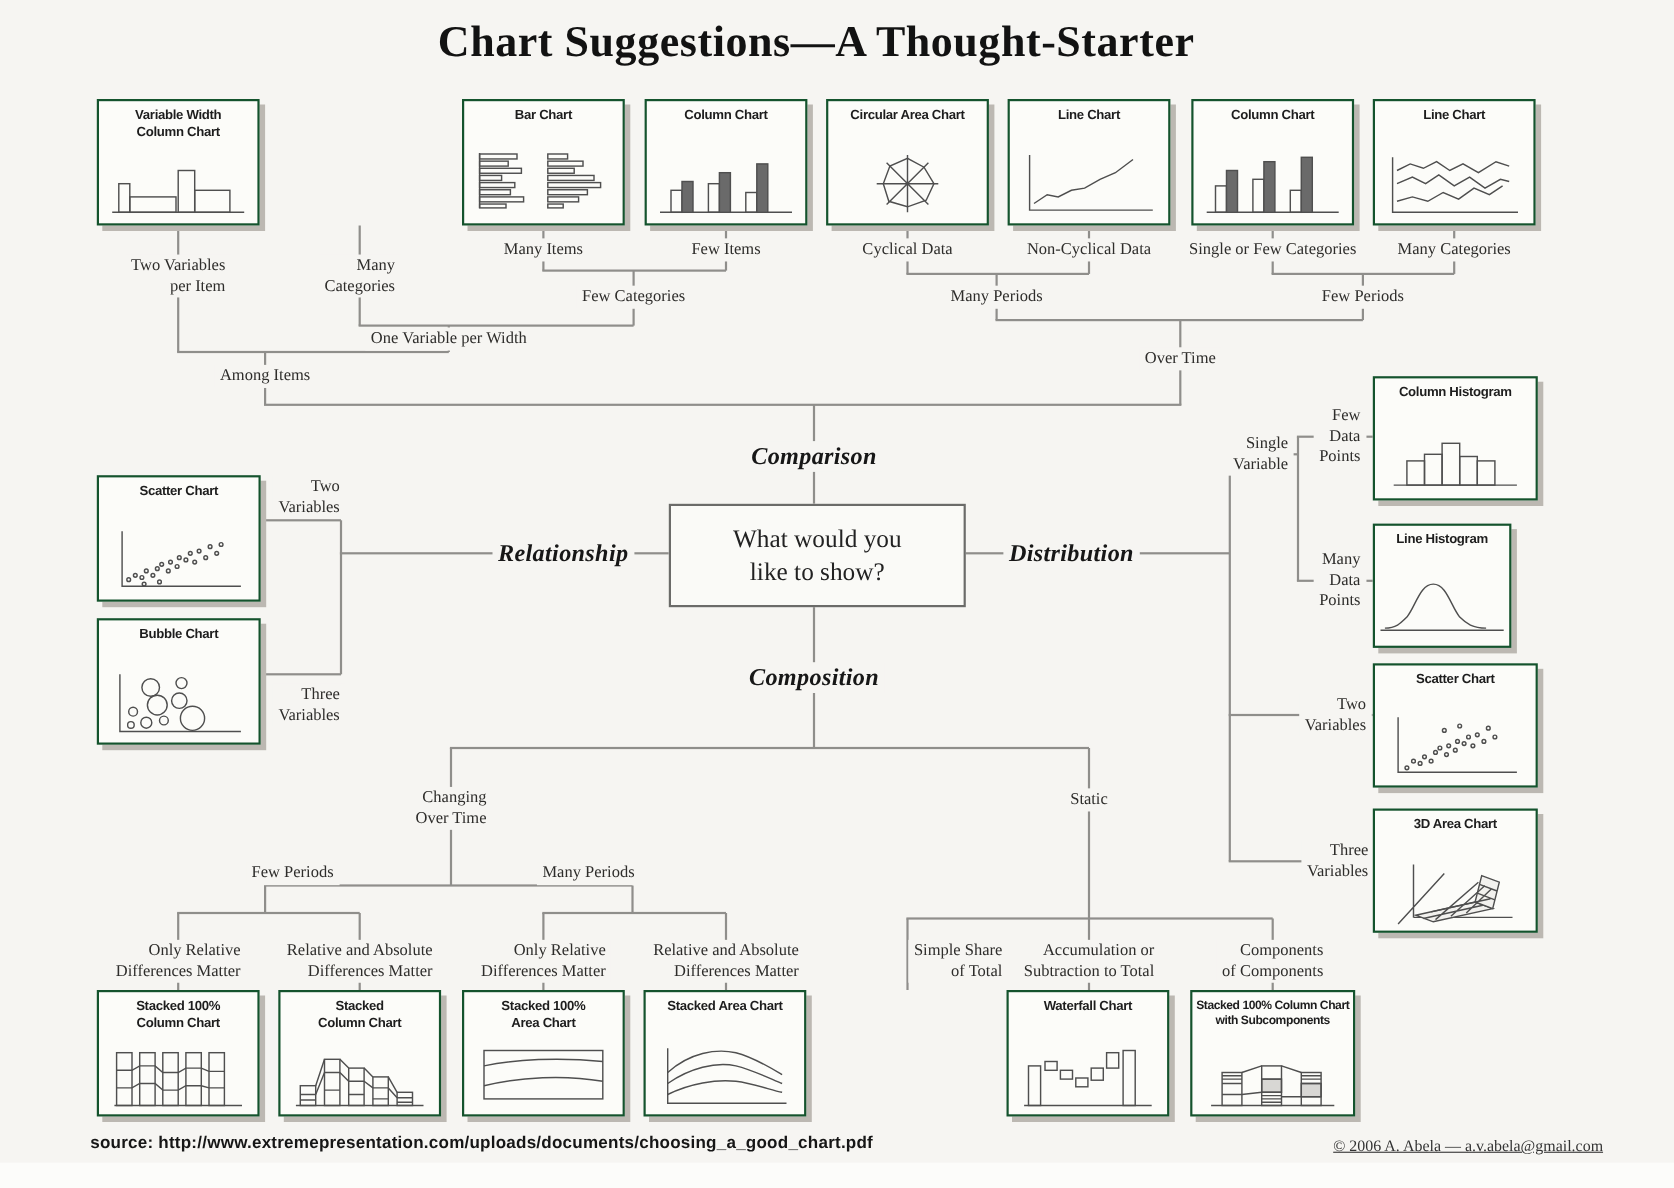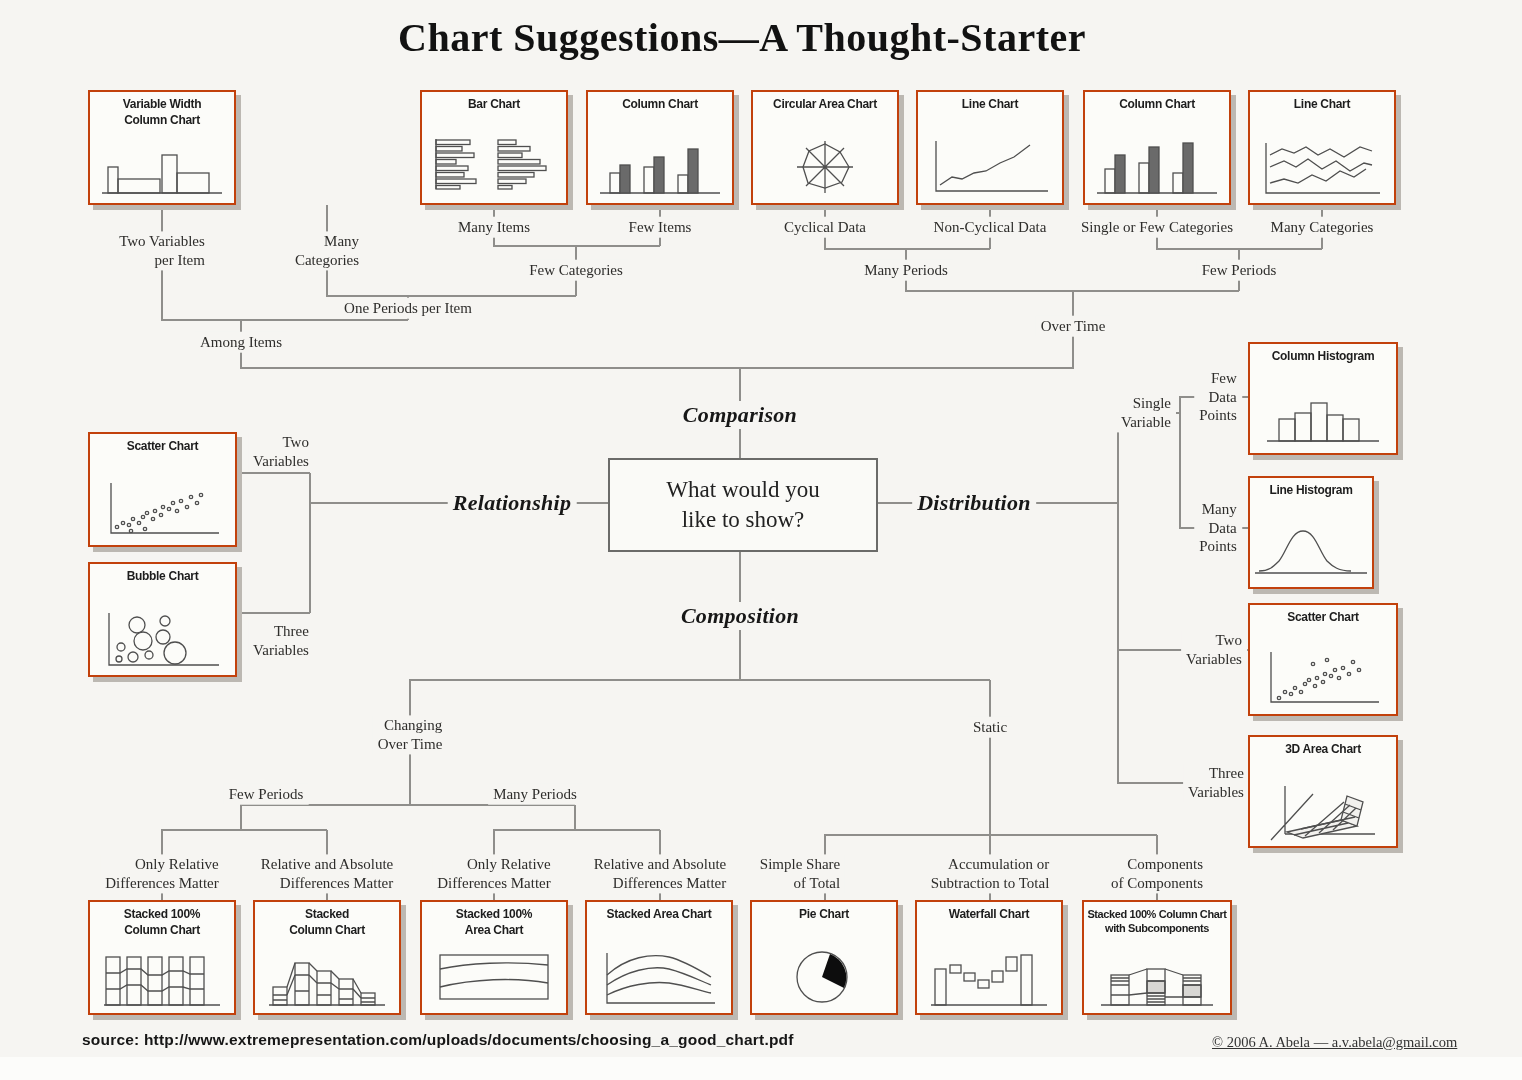--- a/index.html
+++ b/index.html
@@ -15,21 +15,21 @@
   
   .lbl{position:absolute;transform:translate(-50%,-50%);background:#f6f5f2;padding:1px 5px;
        white-space:pre;text-align:right;font:15px "Liberation Serif",serif;color:#2e2d2b;
        line-height:1.24;}
   .branch{font:bold italic 22px "Liberation Serif",serif;color:#171717;letter-spacing:0.3px;}
   
   .qbox{position:absolute;left:608px;top:458px;width:266px;height:90px;background:#fafaf7;
         border:2px solid #6b6b69;display:flex;align-items:center;justify-content:center;}
   .qbox .q{white-space:pre;text-align:center;font:23px "Liberation Serif",serif;color:#222;line-height:1.3;}
   
-  .cbox{position:absolute;width:148px;height:115px;background:#fcfcf9;border:2px solid #c2410c;
+  .cbox{position:absolute;width:148px;height:115px;background:#fcfcf9;border:2px solid #14532d;
         box-sizing:border-box;box-shadow:5px 5px 0 #bcb8b2;text-align:center;}
   .bt{font:bold 12px "Liberation Sans",sans-serif;letter-spacing:-0.3px;color:#1d1d1d;
       margin-top:5px;line-height:1.3;white-space:pre;}
   .ic{position:absolute;left:50%;bottom:4px;transform:translateX(-50%);}
   .ic *{stroke:#4f4f4f;stroke-width:1.3;fill:none;}
   .ic .fd{fill:#3f3f3f;stroke:none;}
   .ic .fc{fill:#6a6a6a;stroke:#4f4f4f;}
   .ic .fg{fill:#d8d7d4;stroke:#4f4f4f;}
   .ic .fb{fill:#0d0d0d;stroke:none;}
   .ic .fw{fill:#f2f1ee;stroke:#4f4f4f;}
@@ -98,21 +98,21 @@
   <i class="hl" style="left:493px;top:829px;width:167px"></i>
   <i class="hl" style="left:824px;top:834px;width:333px"></i>
 
   <div class="lbl" style="left:162px;top:251px">Two Variables
 per Item</div>
   <div class="lbl" style="left:327px;top:251px">Many
 Categories</div>
   <div class="lbl" style="left:494px;top:227px">Many Items</div>
   <div class="lbl" style="left:660px;top:227px">Few Items</div>
   <div class="lbl" style="left:576px;top:270px">Few Categories</div>
-  <div class="lbl" style="left:408px;top:308px">One Periods per Item</div>
+  <div class="lbl" style="left:408px;top:308px">One Variable per Width</div>
   <div class="lbl" style="left:241px;top:342px">Among Items</div>
   <div class="lbl" style="left:825px;top:227px">Cyclical Data</div>
   <div class="lbl" style="left:990px;top:227px">Non-Cyclical Data</div>
   <div class="lbl" style="left:1157px;top:227px">Single or Few Categories</div>
   <div class="lbl" style="left:1322px;top:227px">Many Categories</div>
   <div class="lbl" style="left:906px;top:270px">Many Periods</div>
   <div class="lbl" style="left:1239px;top:270px">Few Periods</div>
   <div class="lbl" style="left:1073px;top:326px">Over Time</div>
 
   <div class="lbl branch" style="left:740px;top:415px">Comparison</div>
@@ -144,21 +144,21 @@
   <div class="lbl" style="left:266px;top:794px">Few Periods</div>
   <div class="lbl" style="left:535px;top:794px">Many Periods</div>
   <div class="lbl" style="left:162px;top:874px">Only Relative
 Differences Matter</div>
   <div class="lbl" style="left:327px;top:874px">Relative and Absolute
 Differences Matter</div>
   <div class="lbl" style="left:494px;top:874px">Only Relative
 Differences Matter</div>
   <div class="lbl" style="left:660px;top:874px">Relative and Absolute
 Differences Matter</div>
-  <div class="lbl" style="left:800px;top:874px">Simple Share
+  <div class="lbl" style="left:871px;top:874px">Simple Share
 of Total</div>
   <div class="lbl" style="left:990px;top:874px">Accumulation or
 Subtraction to Total</div>
   <div class="lbl" style="left:1157px;top:874px">Components
 of Components</div>
 
   <div class="qbox">
     <div class="q">What would you
 like to show?</div>
   </div>
@@ -408,27 +408,20 @@
   <div class="cbox" style="left:585px;top:900px">
     <div class="bt">Stacked Area Chart</div>
     <svg class="ic" width="132" height="62" viewBox="0 0 132 62">
       <path d="M14,6V56H122"></path>
       <path d="M14,28 C34,10 58,6 76,10 C92,14 108,24 118,30"></path>
       <path d="M14,38 C34,24 58,18 76,22 C92,26 108,34 118,38"></path>
       <path d="M14,48 C34,38 58,34 76,36 C92,38 108,44 118,46"></path>
     </svg>
   </div>
 
-  <div class="cbox" style="left:750px;top:900px">
-    <div class="bt">Pie Chart</div>
-    <svg class="ic" width="132" height="62" viewBox="0 0 132 62">
-      <circle cx="64" cy="30" r="25"></circle>
-      <path class="fb" d="M64,30 L72,7 A25,25 0 0 1 86,41 Z"></path>
-    </svg>
-  </div>
 
   <div class="cbox" style="left:915px;top:900px">
     <div class="bt">Waterfall Chart</div>
     <svg class="ic" width="132" height="62" viewBox="0 0 132 62">
       <path d="M8,58H124"></path>
       <g class="fg">
           <rect x="12" y="22" width="11" height="36"></rect>
           <rect x="27" y="18" width="11" height="8"></rect>
           <rect x="41" y="26" width="11" height="8"></rect>
           <rect x="55" y="33" width="11" height="8"></rect>

